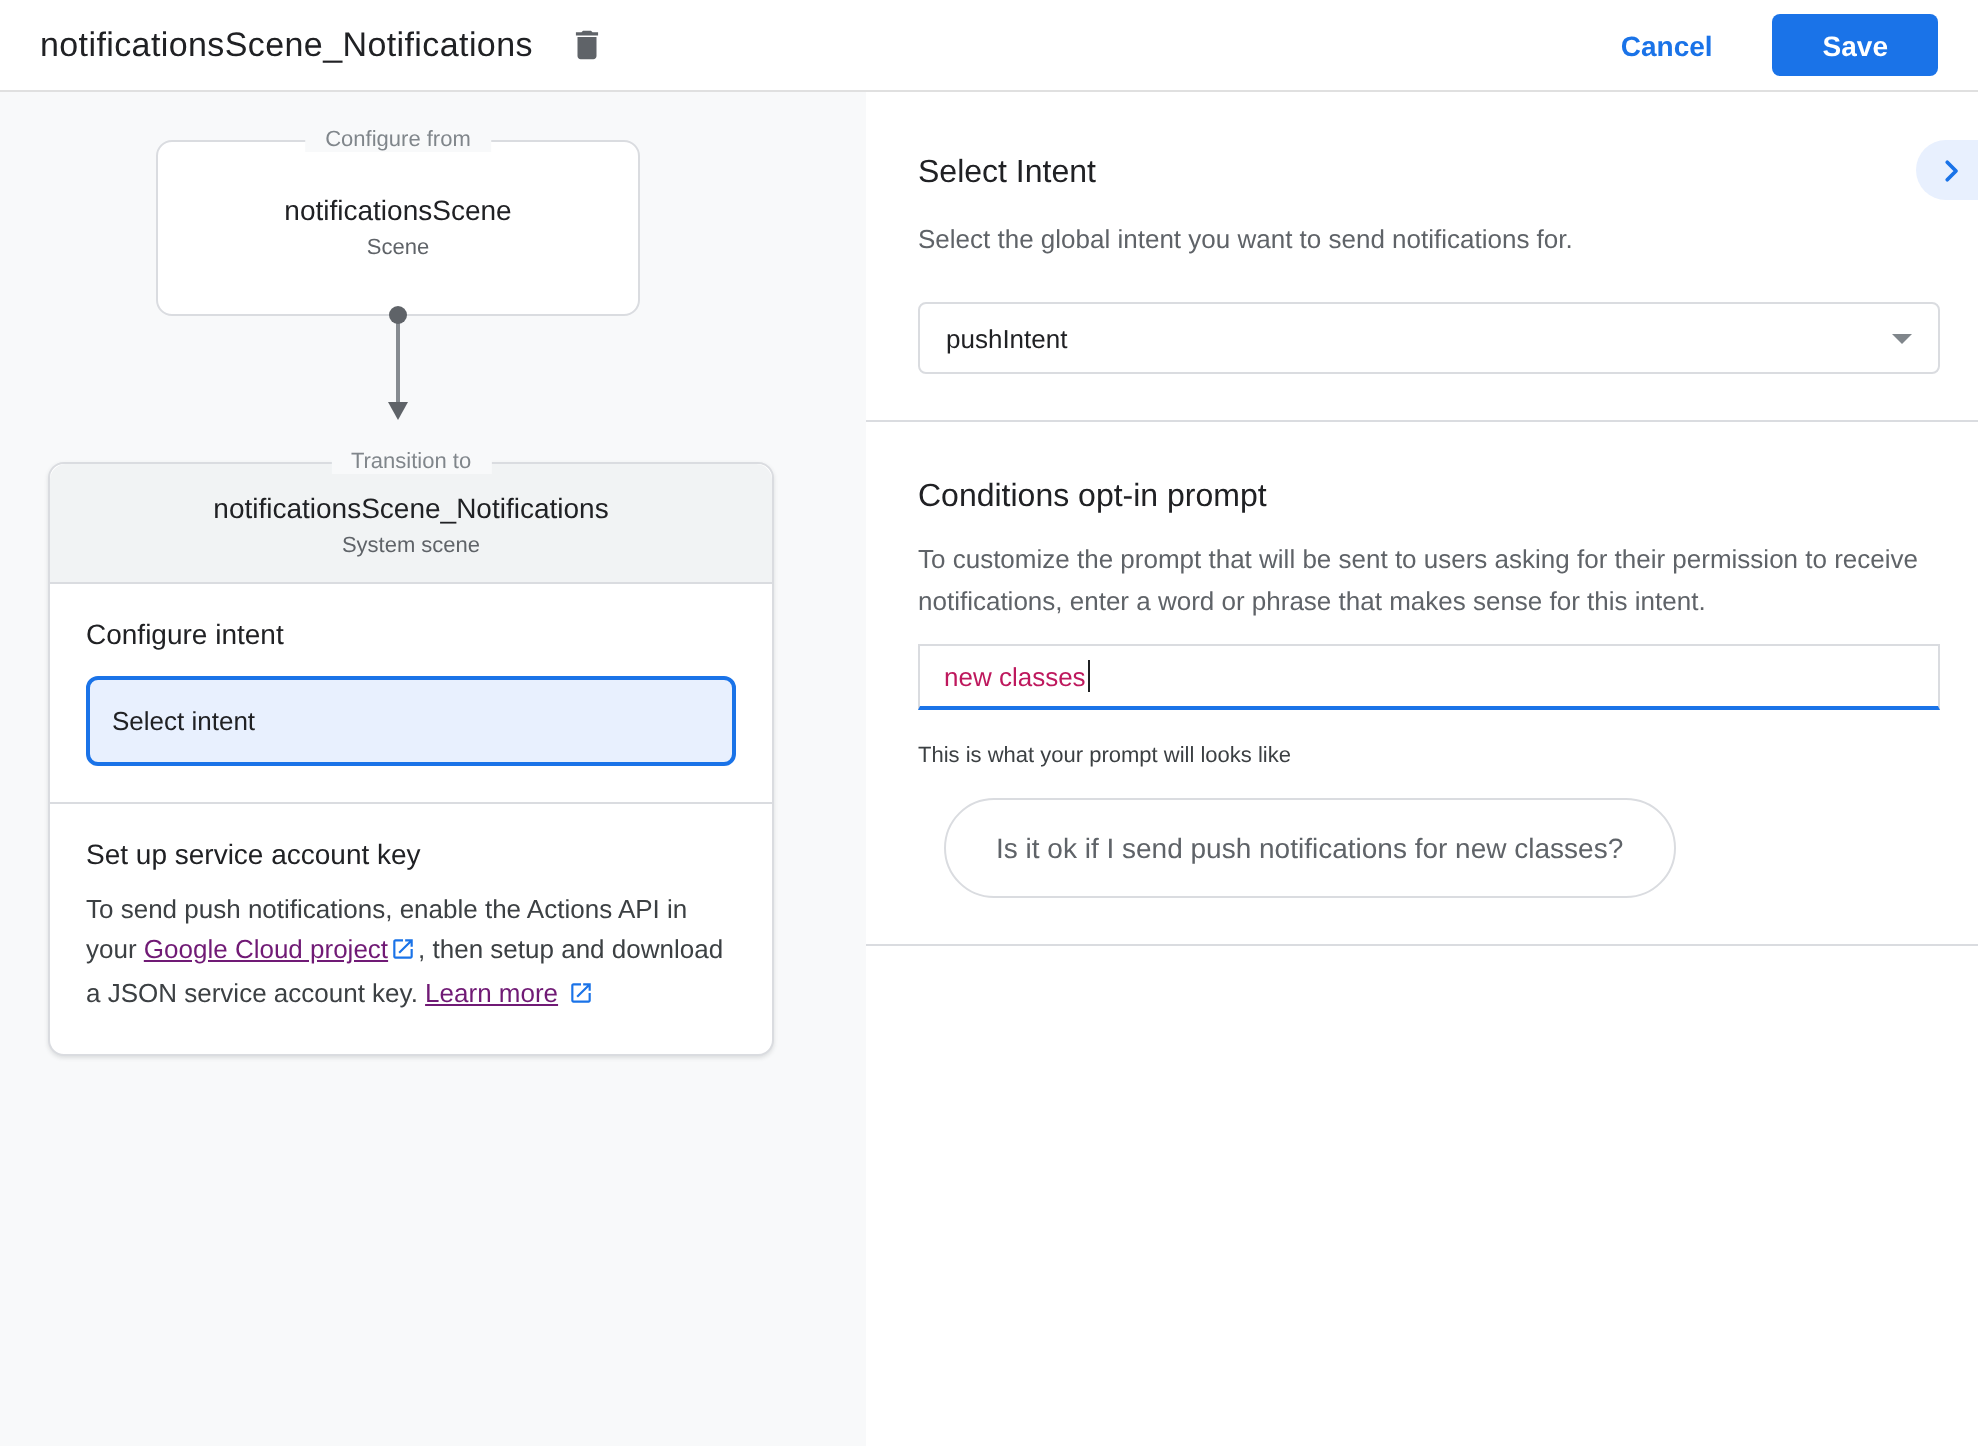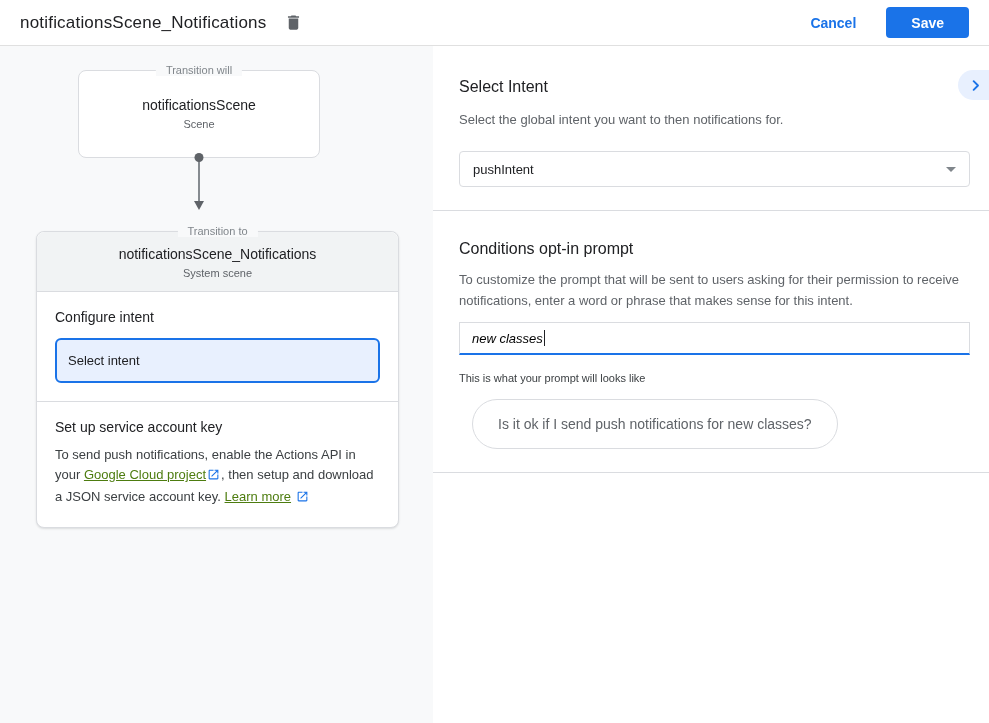--- a/index.html
+++ b/index.html
@@ -36,38 +36,38 @@
   .node-type { font-size:11px; color:#5f6368; margin-top:5px; }
   .from-dot { position:absolute; bottom:-5px; left:50%; transform:translateX(-50%);
     width:9px; height:9px; border-radius:50%; background:#5f6368; }
 
   .connector { width:242px; margin-left:78px; height:52px; display:flex;
     flex-direction:column; align-items:center; }
   .connector-line { width:2px; flex:1; background:#868b90; }
   .connector-arrow { width:0; height:0; border-left:5px solid transparent;
     border-right:5px solid transparent; border-top:9px solid #5f6368; }
 
-  .to-card { margin:21px 0 0 36px; width:363px; background:#fff;
+  .to-card { margin:21px 0 0 24px; width:363px; background:#fff;
     box-shadow:0 1px 2px rgba(60,64,67,.15); }
   .to-card .fieldset-label { background:#f8f9fa; }
   .card-header { background:#f1f3f4; border-bottom:1px solid #dadce0;
     border-radius:8px 8px 0 0; text-align:center; padding:14px 10px 12px; }
 
   .card-section { padding:17px 18px 18px; }
   .card-section + .card-section { border-top:1px solid #dadce0; }
   .section-heading { font-size:14px; color:#202124; }
 
   .select-intent-box { margin-top:13px; background:#e8f0fe; border:2px solid #1a73e8;
     border-radius:6px; padding:13px 11px; font-size:13px; color:#202124; cursor:pointer; }
 
   .condition-box { margin-top:11px; background:#fff; border:1px solid #dadce0;
     border-radius:6px; padding:14px 11px; font-size:13px; color:#3c4043; cursor:pointer; }
 
   .service-text { margin-top:10px; font-size:13px; line-height:20px; color:#3c4043; }
-  .service-text a { color:#4d7c0f; text-decoration:underline; }
+  .service-text a { color:#701a75; text-decoration:underline; }
   .ext-icon { display:inline-block; vertical-align:-2px; margin:0 1px; }
 
   
   .right-panel { flex:1; background:#fff; position:relative; }
   .rp-section { padding:0 19px 0 26px; }
   .rp-heading { font-size:16px; color:#202124; }
   .rp-desc { font-size:13px; color:#5f6368; line-height:21px; }
 
   .expand-btn { position:absolute; top:24px; right:0; width:31px; height:30px;
     background:#e8f0fe; border:none; border-radius:15px 0 0 15px; cursor:pointer;
@@ -80,21 +80,21 @@
     font-size:13px; color:#202124; cursor:pointer; background:#fff; }
   .caret-down { width:0; height:0; border-left:5px solid transparent;
     border-right:5px solid transparent; border-top:5px solid #80868b; }
 
   .rp-divider { border:none; border-top:1px solid #dadce0; margin-top:23px; }
 
   .sec2-heading { padding-top:29px; }
   .sec2-desc { margin-top:11px; max-width:500px; }
   .prompt-input { margin-top:11px; height:33px; border:1px solid #dadce0;
     border-bottom:2px solid #1a73e8; display:flex; align-items:center;
-    padding:0 12px; font-size:13px; color:#000000; cursor:text; background:#fff;font-style:italic; }
+    padding:0 12px; font-size:13px; color:#be185d; cursor:text; background:#fff; }
   .text-caret { display:inline-block; width:1px; height:16px; background:#202124;
     margin-left:1px; }
 
   .preview-label { margin-top:17px; font-size:11px; color:#3c4043; }
   .preview-pill { display:inline-block; margin:15px 0 0 13px; border:1px solid #dadce0;
     border-radius:26px; padding:16px 25px; font-size:14px; color:#5f6368; background:#fff; }
 </style>
 </head>
 <body>
 
@@ -110,21 +110,21 @@
   <div class="topbar-spacer"></div>
   <button class="cancel-btn">Cancel</button>
   <button class="save-btn">Save</button>
 </div>
 
 <div class="main">
 
   <div class="left-panel">
 
     <div class="fieldset-box from-box">
-      <span class="fieldset-label">Transition will</span>
+      <span class="fieldset-label">Configure from</span>
       <div class="node-name">notificationsScene</div>
       <div class="node-type">Scene</div>
       <span class="from-dot"></span>
     </div>
 
     <div class="connector">
       <div class="connector-line"></div>
       <div class="connector-arrow"></div>
     </div>
 
@@ -158,21 +158,21 @@
     <button class="expand-btn">
       <span style="display:flex;">
         <svg width="15" height="15" viewBox="0 0 24 24" fill="none" stroke="#1a73e8" stroke-width="3" stroke-linecap="round" stroke-linejoin="round">
             <path d="M9 5l7 7-7 7"></path>
           </svg>
       </span>
     </button>
 
     <div class="rp-section">
       <div class="rp-heading sec1-heading">Select Intent</div>
-      <div class="rp-desc sec1-desc">Select the global intent you want to then notifications for.</div>
+      <div class="rp-desc sec1-desc">Select the global intent you want to send notifications for.</div>
       <div class="dropdown">
         <span>pushIntent</span>
         <span class="caret-down"></span>
       </div>
     </div>
 
     <hr class="rp-divider">
 
     <div class="rp-section">
       <div class="rp-heading sec2-heading">Conditions opt-in prompt</div>

